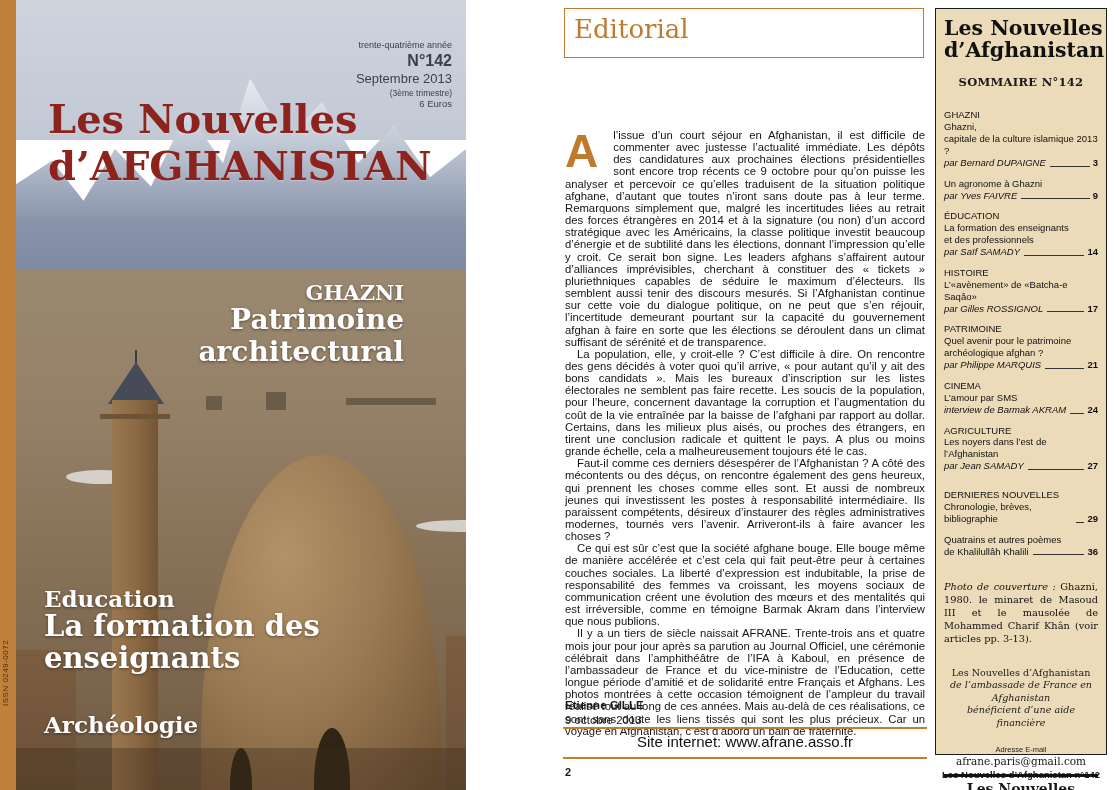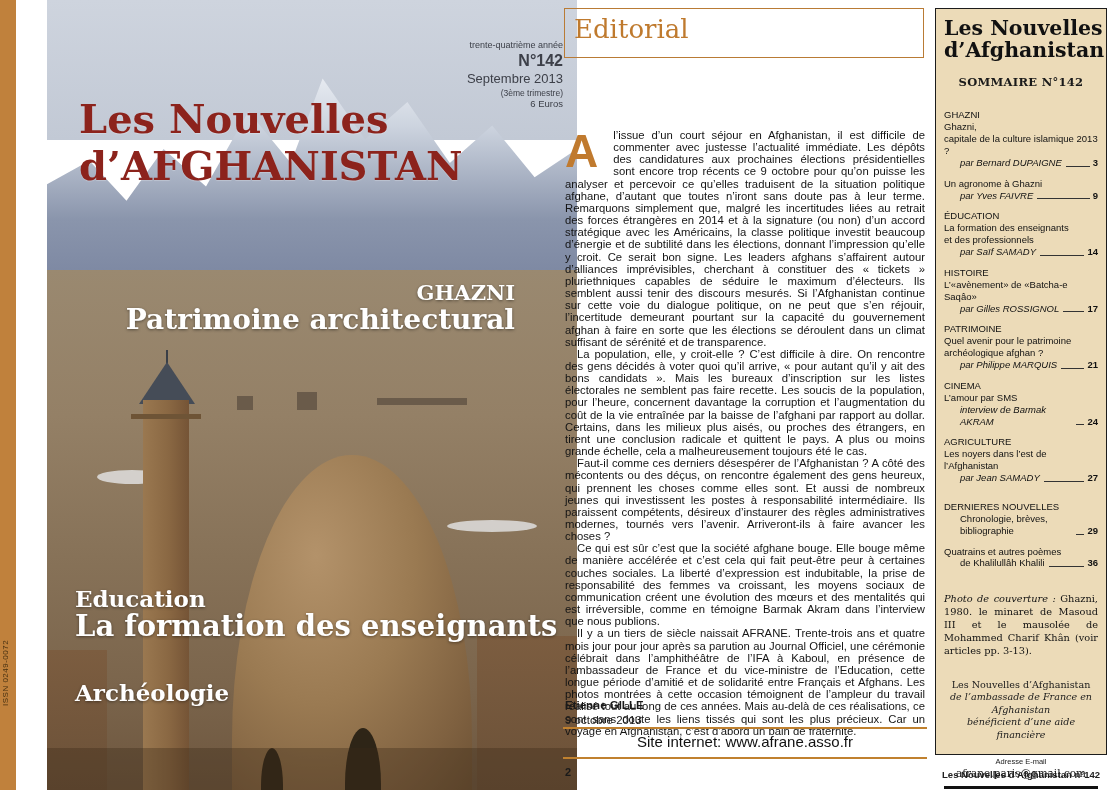--- a/index.html
+++ b/index.html
@@ -5,21 +5,21 @@
   html,body{margin:0;padding:0;background:#ffffff;}
   .page{position:relative;width:1114px;height:790px;background:#ffffff;overflow:hidden;
         font-family:"Liberation Sans", sans-serif;color:#1a1a1a;}
 
   
   .cover{position:absolute;left:0;top:0;width:546px;height:790px;}
   .spine{position:absolute;left:0;top:0;width:16px;height:790px;background:#c0813c;}
   .issn{position:absolute;left:1px;top:618px;width:14px;height:110px;
         writing-mode:vertical-rl;transform:rotate(180deg);
         font-size:8px;color:#463011;letter-spacing:.5px;text-align:center;}
-  .photo{position:absolute;left:16px;top:0;width:530px;height:790px;overflow:hidden;margin-left:31px;}
+  .photo{position:absolute;left:16px;top:0;width:450px;height:790px;overflow:hidden;}
   .sky{position:absolute;left:0;top:0;width:100%;height:140px;
        background:linear-gradient(180deg,#ced4de 0%,#c2c9d5 100%);}
   .mountains{position:absolute;left:0;top:55px;width:100%;height:235px;
        background:linear-gradient(180deg,#f3f5f9 0%,#cdd4df 30%,#8a95ac 70%,#7a85a0 100%);
        clip-path:polygon(0 100%,0 55%,8% 45%,15% 62%,22% 40%,30% 56%,38% 24%,46% 46%,52% 10%,60% 36%,68% 20%,76% 46%,84% 30%,92% 52%,100% 40%,100% 100%);}
   .plain{position:absolute;left:0;top:270px;width:100%;height:520px;
        background:linear-gradient(180deg,#9a8970 0%,#948066 28%,#877258 55%,#7b654c 80%,#6d563e 100%);}
   .snowpatch{position:absolute;background:rgba(235,238,240,.75);border-radius:50%;}
   .village{position:absolute;background:#5f5143;opacity:.8;}
   .minaret-roof{position:absolute;left:92px;top:362px;width:56px;height:42px;background:#454c57;
@@ -79,21 +79,21 @@
   .sommaire{position:absolute;left:935px;top:8px;width:172px;height:747px;
        background:#ecdbb8;border:1.5px solid #1c1c1c;box-sizing:border-box;padding:6px 8px 0 8px;}
   .masthead{font-family:"DejaVu Serif", serif;font-weight:bold;color:#111;
        font-size:20.5px;line-height:1.08;text-align:center;white-space:nowrap;margin-top:2px;}
   .som-heading{font-family:"DejaVu Serif", serif;font-weight:bold;font-size:11.5px;
        text-align:center;margin-top:14px;letter-spacing:.3px;}
   .toc{margin-top:20px;font-size:9.5px;line-height:1.25;color:#111;}
   .toc-entry{margin-bottom:9px;}
   .toc-entry.spaced{margin-top:17px;}
   .toc-section{text-transform:none;}
-  .toc-row{display:flex;align-items:flex-end;margin-left:16px;}
+  .toc-row{display:flex;align-items:flex-end;}
   .toc-by.italic{font-style:italic;}
   .leader{flex:1;border-bottom:1px solid #333;margin:0 3px 2px 4px;min-width:8px;}
   .toc-page{font-weight:bold;}
   .som-caption{margin-top:24px;font-family:"DejaVu Serif", serif;font-size:9.8px;line-height:1.32;
        text-align:justify;color:#111;}
   .som-caption .lead{font-style:italic;}
   .som-funding{margin-top:21px;text-align:center;font-family:"DejaVu Serif", serif;font-size:9.6px;line-height:1.3;}
   .som-funding .it{font-style:italic;}
   .som-email-label{margin-top:16px;text-align:center;font-size:7.5px;color:#222;}
   .som-email{text-align:center;font-family:"DejaVu Serif", serif;font-size:10.5px;margin-top:1px;}

